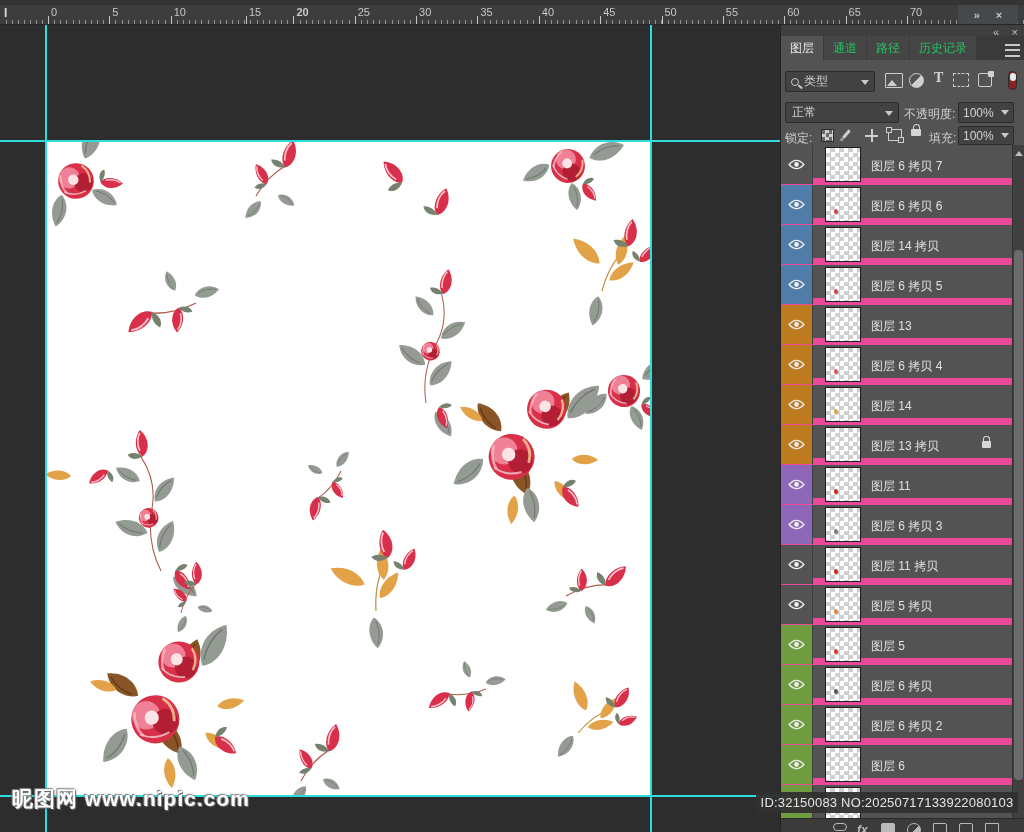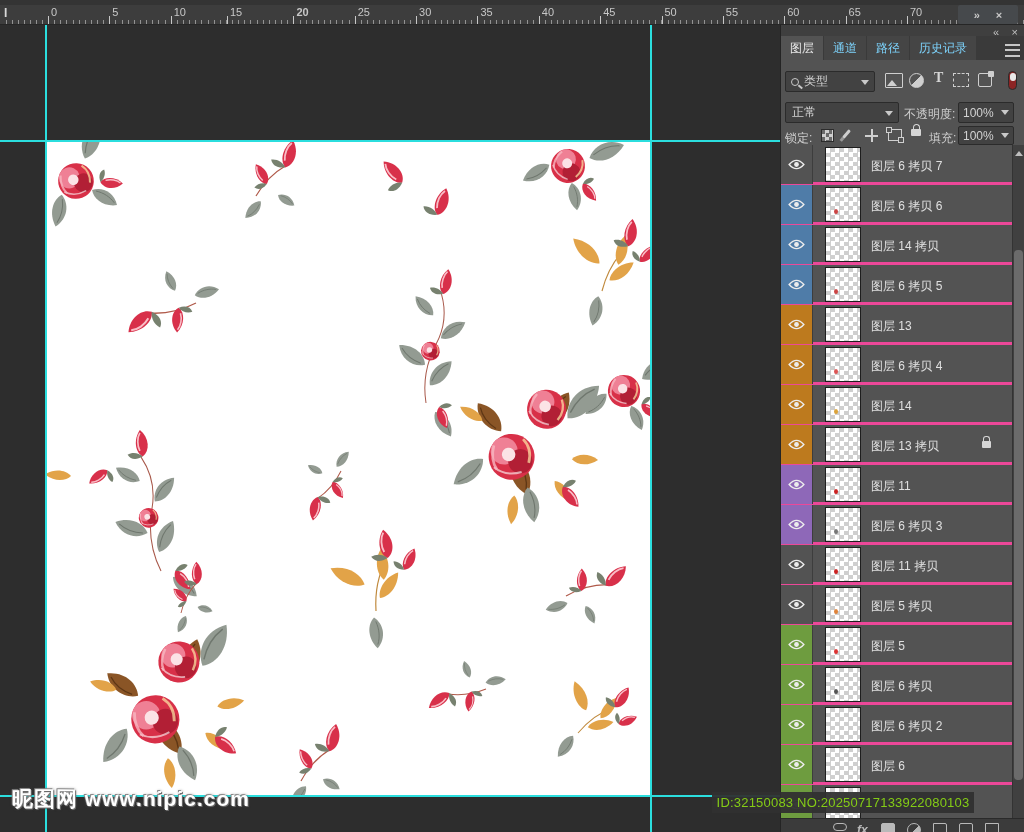--- a/index.html
+++ b/index.html
@@ -29,21 +29,21 @@
   .watermark { position:absolute; left:12px; top:760px; z-index:8; color:#ffffff; font-weight:bold;
     font-size:21px; letter-spacing:1px; text-shadow:1px 1px 0 #6a6a6a, -1px -1px 0 #8a8a8a, 0 0 3px #555; }
 
   
   .panel { position:absolute; left:780px; top:25px; width:244px; height:807px; background:#535353;
     border-left:1px solid #242424; overflow:hidden; }
   .panel-collapsebar { position:absolute; left:0; top:0; width:244px; height:15px; background:#3f3f3f;
     color:#c2c2c2; font-size:11px; }
   .panel-collapsebar .g { position:absolute; top:1px; }
   .tabs { position:absolute; left:0; top:11px; width:244px; height:24px; background:#3a3a3a; display:flex; }
-  .tab { height:24px; padding:0 9px; display:flex; align-items:center; font-size:12px; color:#7dd3fc;
+  .tab { height:24px; padding:0 9px; display:flex; align-items:center; font-size:12px; color:#22c55e;
     background:#454545; margin-right:1px; }
   .tab.active { background:#535353; color:#e8e8e8; }
   .panel-menu { position:absolute; right:4px; top:19px; width:15px; height:13px;
     border-top:2px solid #c7c7c7; border-bottom:2px solid #c7c7c7; }
   .panel-menu::after { content:""; position:absolute; left:0; top:3px; width:15px; height:2px; background:#c7c7c7; }
 
   .hdr-row { position:absolute; left:0; width:244px; }
   .ctl { background:#424242; border:1px solid #2b2b2b; border-radius:2px; color:#d2d2d2; font-size:12px;
     display:flex; align-items:center; }
   .chev { width:0; height:0; border-left:4px solid transparent; border-right:4px solid transparent;
@@ -93,21 +93,21 @@
   .ico-frame { width:14px; height:12px; border:1.5px solid #cfcfcf; }
   .ico-frame::before { content:""; position:absolute; left:-3px; top:-3px; width:4px; height:4px; background:#535353; border:1px solid #cfcfcf; }
   .ico-frame::after { content:""; position:absolute; right:-3px; bottom:-3px; width:4px; height:4px; background:#535353; border:1px solid #cfcfcf; }
   .ico-locksm { width:10px; height:7px; background:#d6d6d6; border-radius:1px; margin-top:6px; }
   .ico-locksm::before { content:""; position:absolute; left:1.5px; top:-5px; width:5px; height:6px;
     border:1.5px solid #d6d6d6; border-bottom:none; border-radius:4px 4px 0 0; }
   .fill-lbl { position:absolute; left:148px; top:2px; }
 
   
   .layers-list { position:absolute; left:0; top:120px; width:232px; height:698px; overflow:hidden; }
-  .lrow { position:relative; width:232px; height:40px; background:#535353; border-bottom:3px solid #ec4899; }
+  .lrow { position:relative; width:232px; height:40px; background:#535353; border-bottom:7px solid #ec4899; }
   .eye-cell { position:absolute; left:0; top:0; width:32px; height:39px; border-right:1px solid #3d3d3d;
     display:flex; align-items:center; justify-content:center; }
   .thumb { position:absolute; left:44px; top:2px; width:36px; height:35px; border:1px solid #1e1e1e;
     background-image:conic-gradient(#cfcfcf 90deg, #ffffff 90deg 180deg, #cfcfcf 180deg 270deg, #ffffff 270deg);
     background-size:9px 9px; }
   .thumb .mark { display:none; position:absolute; left:8px; bottom:7px; width:4px; height:5px; border-radius:50%; }
   .lname { position:absolute; left:90px; top:13px; font-size:12px; color:#e0e0e0; white-space:nowrap; }
   .row-lock { position:absolute; right:22px; top:16px; width:9px; height:7px; background:#d6d6d6; border-radius:1px; }
   .row-lock::before { content:""; position:absolute; left:1px; top:-5px; width:5px; height:6px;
     border:1.5px solid #d6d6d6; border-bottom:none; border-radius:3px 3px 0 0; }
@@ -122,44 +122,44 @@
   .vscroll .vthumb { position:absolute; left:1px; top:105px; width:9px; height:530px; background:#6b6b6b; border-radius:4px; }
 
   
   .bottombar { position:absolute; left:0; bottom:0; width:244px; height:14px; background:#3b3b3b;
     border-top:1px solid #2a2a2a; overflow:hidden; }
   .bottombar .bi { position:absolute; top:4px; width:14px; height:14px; border:1.5px solid #b9b9b9; border-radius:2px; }
   .bottombar .fx { border:none; color:#b9b9b9; font-size:12px; font-style:italic; font-weight:bold; }
   .bottombar .circ { border-radius:50%; background:linear-gradient(135deg, transparent 50%, #b9b9b9 50%); }
 
   
-  .id-bar { position:absolute; left:712px; top:792px; width:262px; height:21px; background:rgba(48,48,48,0.95);
+  .id-bar { position:absolute; left:756px; top:792px; width:262px; height:21px; background:rgba(48,48,48,0.95);
     z-index:20; display:flex; align-items:center; justify-content:center;
-    color:#84cc16; font-size:13px; letter-spacing:0.2px; white-space:nowrap; }
+    color:#e5e5e5; font-size:13px; letter-spacing:0.2px; white-space:nowrap; }
   .eye-svg { display:block; }
 </style>
 </head>
 <body>
 
 <div class="app">
 
   <div class="ruler">
     <div class="ruler-top-shade"></div>
     <div class="ruler-origin">I</div>
     <div>
         <div class="rtick" style="left: 48px;">
           <span class="rnum">0</span>
         </div>
         <div class="rtick" style="left: 109.35px;">
           <span class="rnum">5</span>
         </div>
         <div class="rtick" style="left: 170.7px;">
           <span class="rnum">10</span>
         </div>
-        <div class="rtick" style="left: 227px;">
+        <div class="rtick" style="left: 246px;">
           <span class="rnum">15</span>
         </div>
         <div class="rtick" style="left: 293.4px; font-weight: bold;">
           <span class="rnum">20</span>
         </div>
         <div class="rtick" style="left: 354.75px;">
           <span class="rnum">25</span>
         </div>
         <div class="rtick" style="left: 416.1px;">
           <span class="rnum">30</span>

